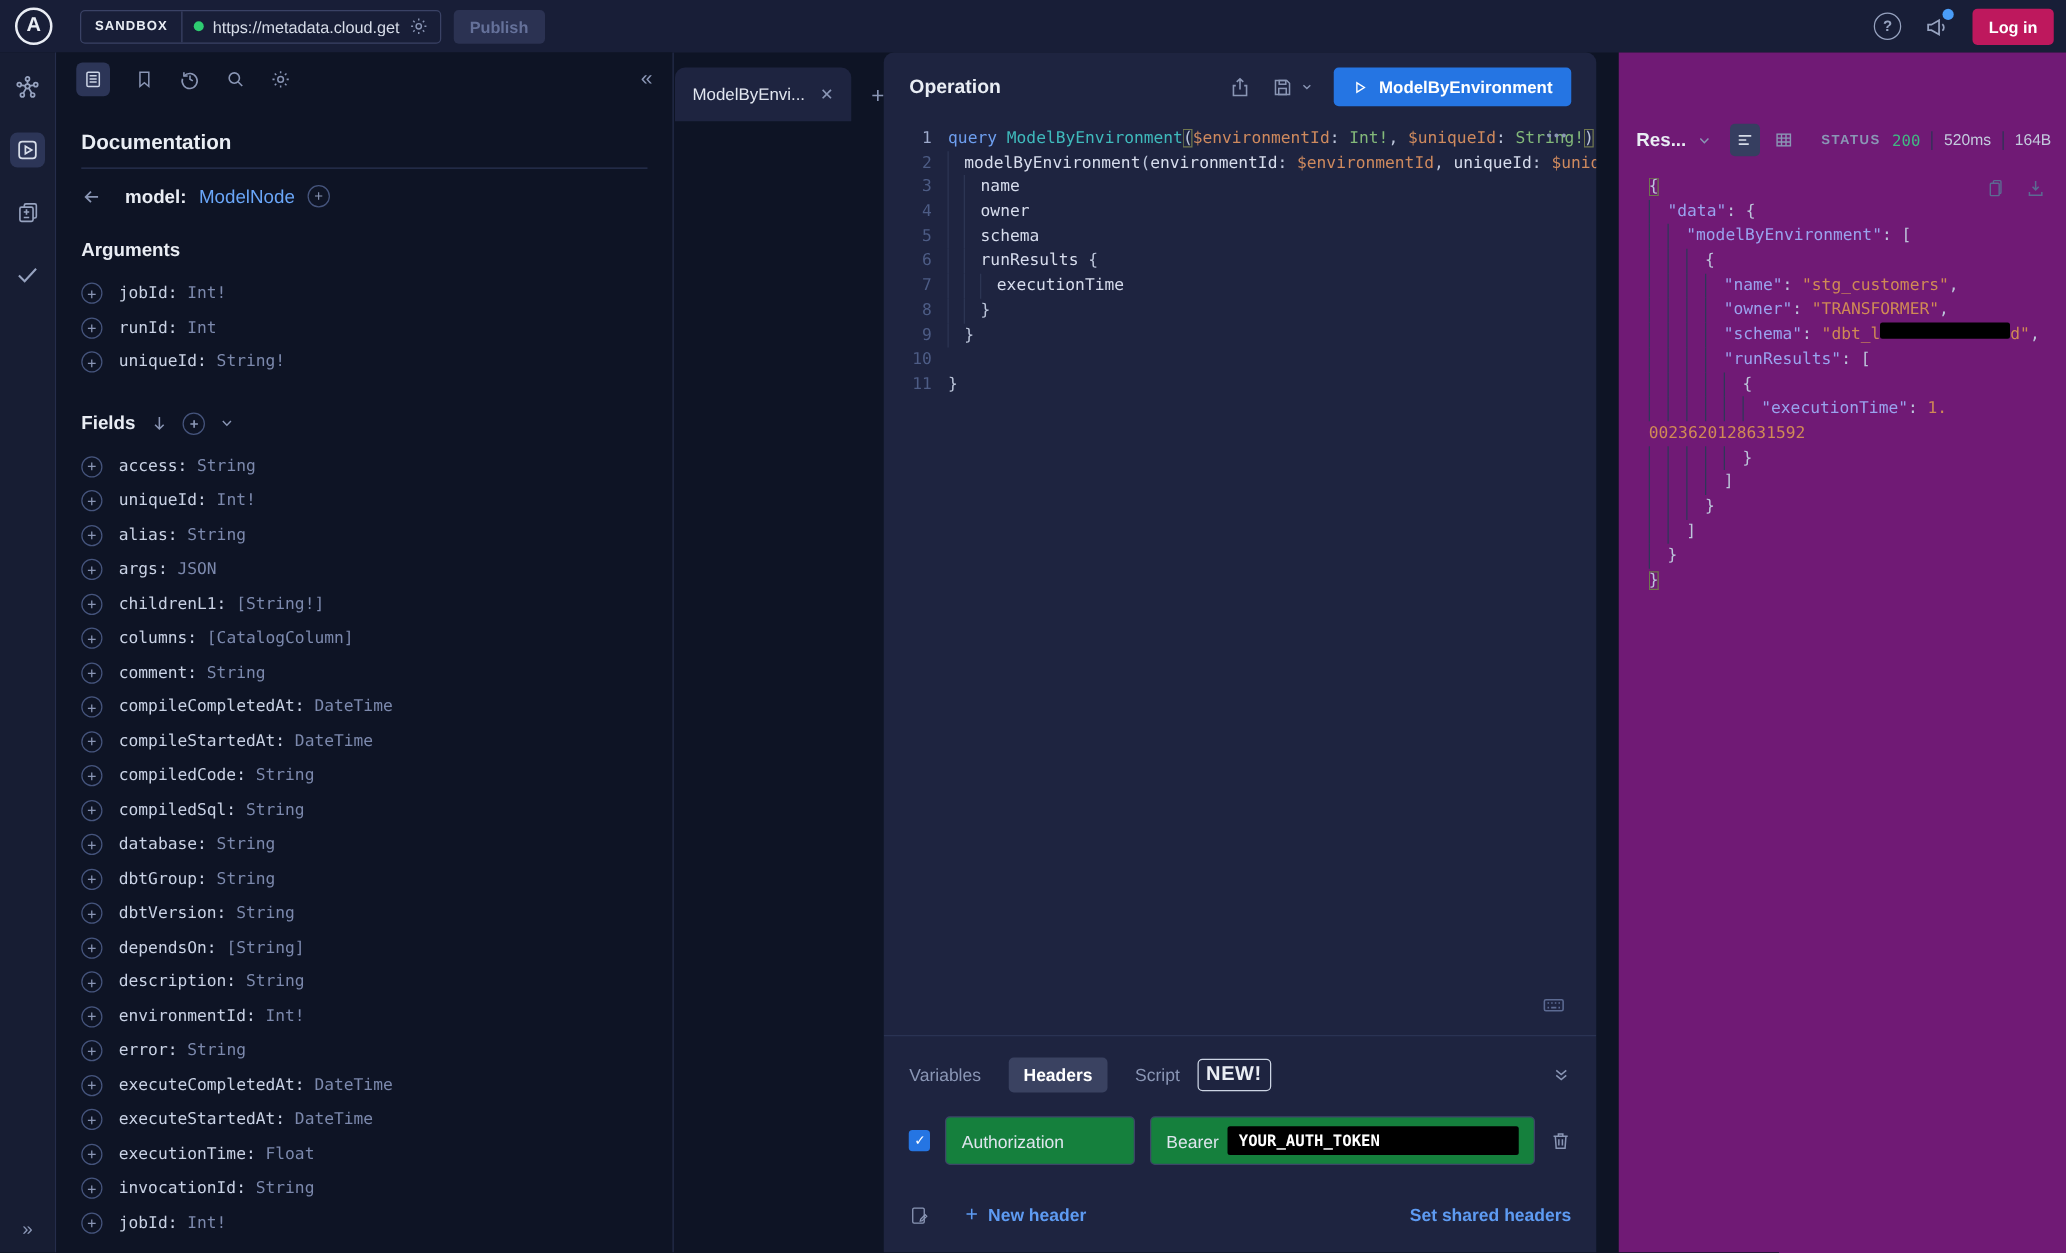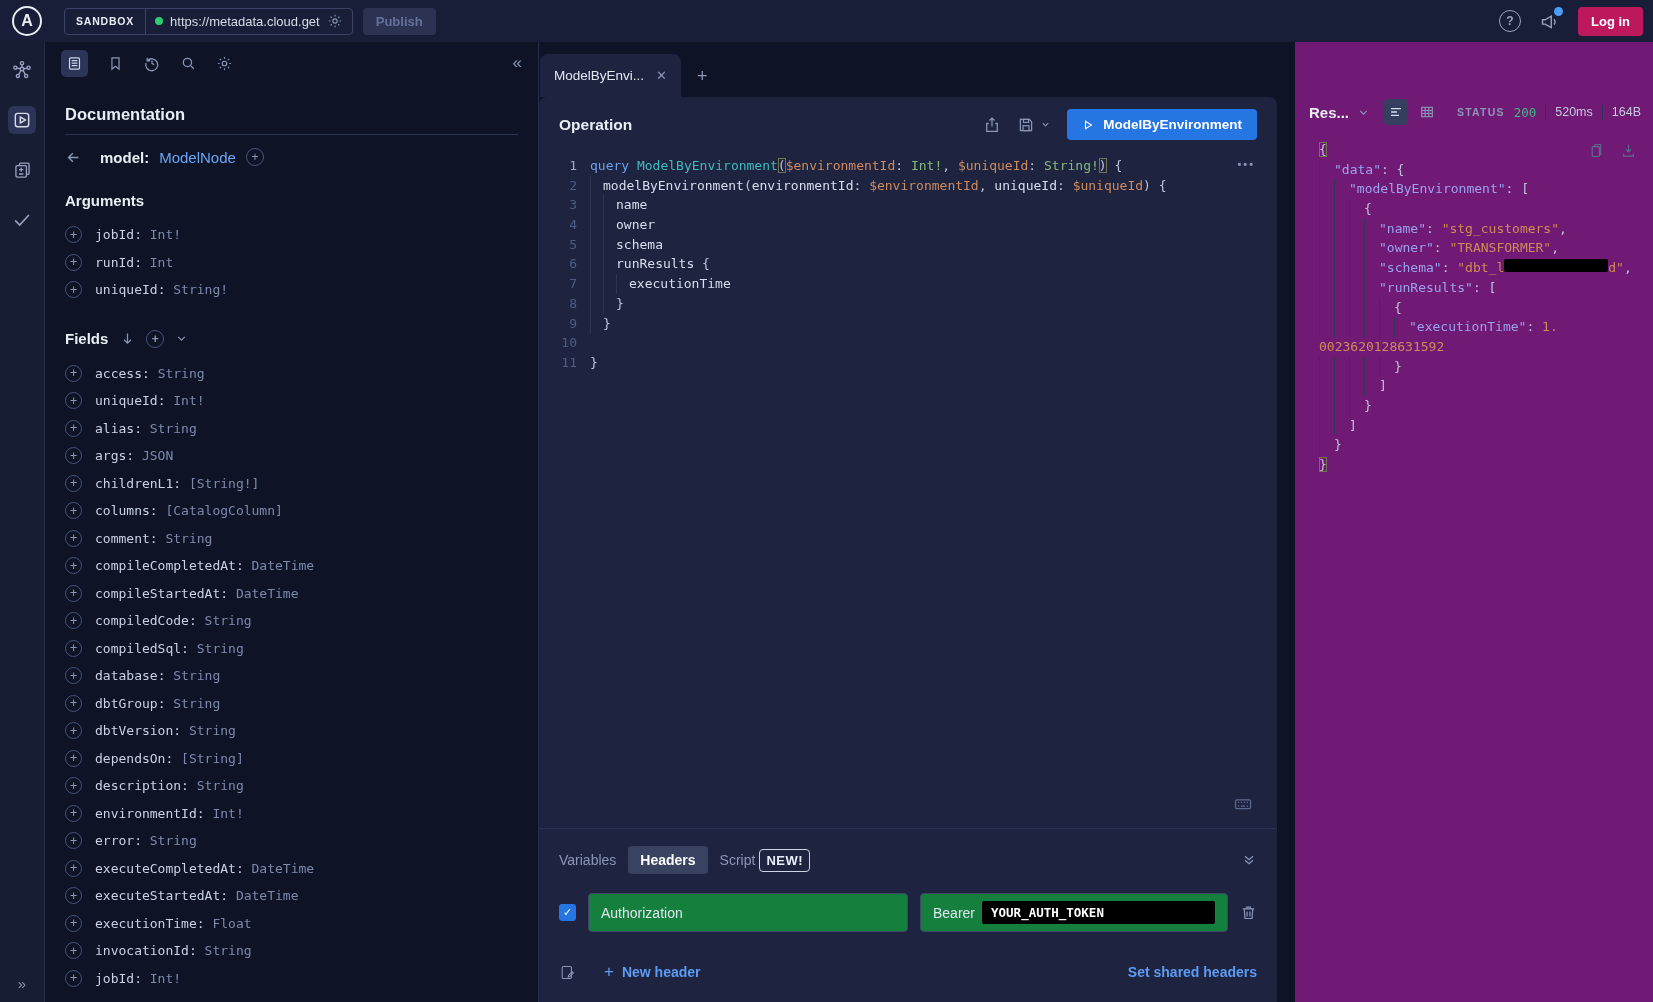--- a/index.html
+++ b/index.html
@@ -55,21 +55,21 @@
   .doc-h2 .hicons { display:flex; align-items:center; gap:11px; color:#8a96b5; }
   .doc-list { margin-top:12px; }
   .doc-row { display:flex; align-items:center; height:27.5px; gap:13px;
     font-family:"DejaVu Sans Mono", monospace; font-size:13px; }
   .doc-row .plus-circle { width:17px; height:17px; flex:0 0 17px; }
   .fname { color:#c9d2e5; }
   .fname::after { content:":"; }
   .ftype { color:#7c89ad; }
 
   
-  .centerpane { flex:1; display:flex; flex-direction:column; min-width:0; }
+  .centerpane { flex:1; display:flex; flex-direction:row; min-width:0; }
   .tabbar { height:55px; display:flex; align-items:flex-end; padding-left:1px; flex:0 0 55px; }
   .tab { height:43px; background:#1e2440; border-radius:8px 8px 0 0; display:flex; align-items:center;
     gap:12px; padding:0 14px; font-size:13.5px; color:#e2e7f0; }
   .tab-close { color:#8a96b5; font-size:13px; }
   .tab-plus { color:#8a96b5; font-size:18px; margin-left:16px; margin-bottom:10px; }
   .opcard { flex:1; background:#1e2440; border-radius:8px 8px 0 0; margin-right:18px; display:flex;
     flex-direction:column; min-height:0; overflow:hidden; }
   .op-header { display:flex; align-items:center; padding:12px 20px 8px 20px; gap:16px; }
   .op-title { font-size:15.5px; font-weight:bold; }
   .op-header .sp { flex:1; }
@@ -90,24 +90,24 @@
   .tok-typ { color:#83b97a; } .tok-fld { color:#d7dded; } .tok-p { color:#bcc5da; }
   .tok-brk { color:#bcc5da; box-shadow:inset 0 0 0 1px #70774e; }
   .tok-key { color:#9aa3ee; } .tok-str { color:#d08a55; } .tok-num { color:#d08a55; }
   .tok-red { display:inline-block; width:104px; height:13px; background:#000; border-radius:2px; }
   .editor-menu { position:absolute; top:10px; right:22px; color:#8a96b5; font-size:11px; letter-spacing:2px; font-weight:bold; }
   .kbd-icon { position:absolute; bottom:14px; right:24px; color:#5c6a92; }
 
   
   .req-divider { border-top:1px solid #2a3353; }
   .req-section { flex:0 0 173px; padding:17px 20px 0 20px; }
-  .req-tabs { display:flex; align-items:center; gap:12px; }
+  .req-tabs { display:flex; align-items:center; gap:22px; }
   .req-tab { font-size:14px; color:#8a96b5; }
   .req-tab.active { background:#3a4261; color:#fff; font-weight:bold; padding:6px 12px; border-radius:4px; }
-  .new-badge { border:1px solid #cdd5e4; border-radius:4px; font-size:13px; font-weight:bold;
+  .new-badge { border:1px solid #cdd5e4; border-radius:4px; font-size:16px; font-weight:bold;
     letter-spacing:0.5px; padding:3px 6px; margin-left:-8px; }
   .req-collapse { margin-left:auto; color:#8a96b5; }
   .req-row { display:flex; align-items:center; gap:12px; margin-top:19px; }
   .checkbox { width:17px; height:17px; background:#2575e3; border-radius:3px; color:#fff; font-size:11px;
     display:flex; align-items:center; justify-content:center; flex:0 0 17px; }
   .hdr-input { height:39px; border:1px solid #3d4568; border-radius:4px; background:#15803d;
     display:flex; align-items:center; padding:0 12px; font-size:14px; color:#dfe5ee; }
   .hdr-key { flex:1; }
   .hdr-val { width:308px; gap:7px; }
   .token-box { background:#000; border-radius:2px; padding:4px 9px; flex:1;

